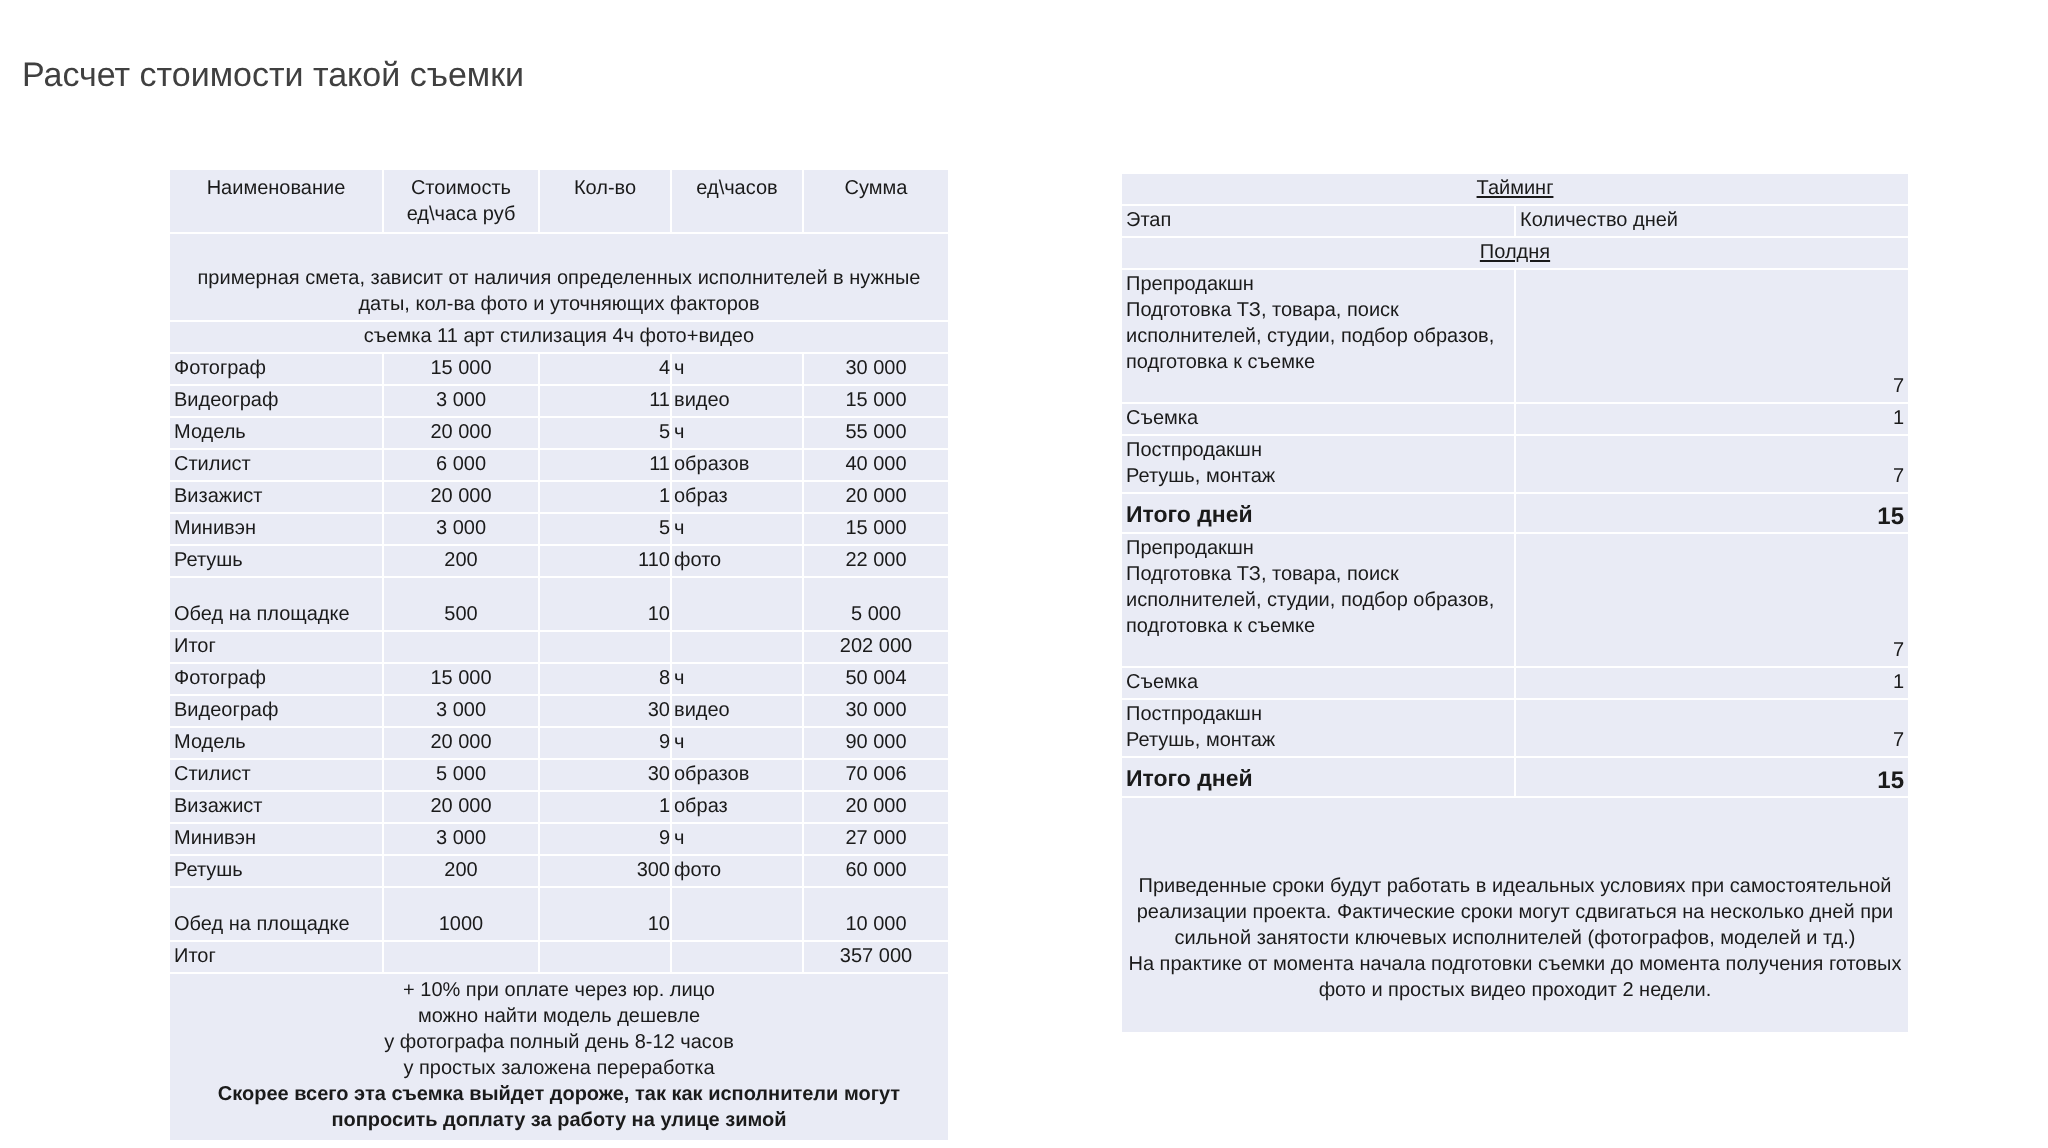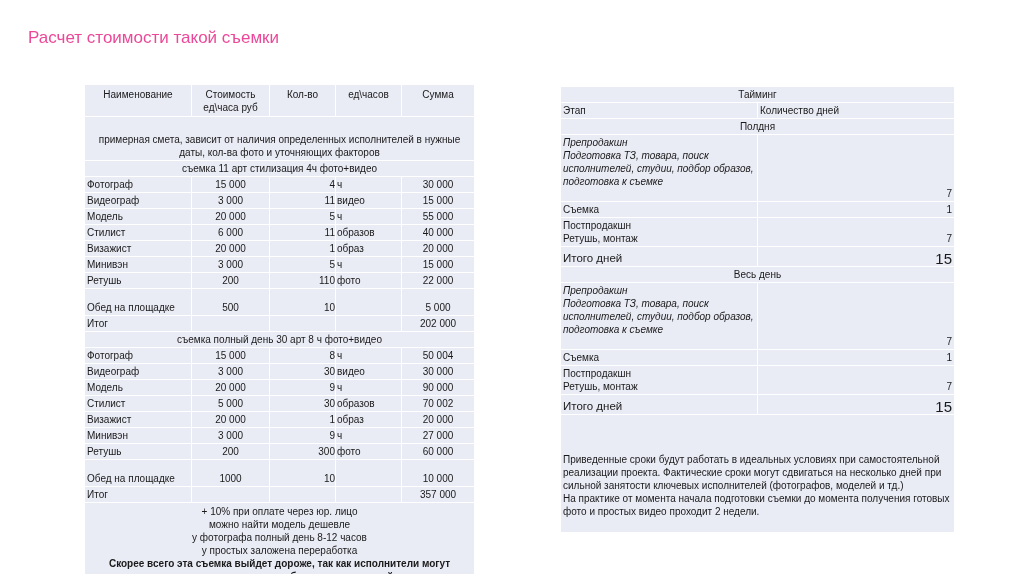--- a/index.html
+++ b/index.html
@@ -1,42 +1,42 @@
 <!DOCTYPE html>
 <html><head>
   <meta charset="utf-8">
   <style>
     html, body { margin: 0; padding: 0; }
     body {
       width: 1024px; height: 574px; background: #ffffff; position: relative; overflow: hidden;
       font-family: "Liberation Sans", "DejaVu Sans", sans-serif; color: #1a1a1a;
     }
     .title {
-      position: absolute; left: 28px; top: 28px; font-size: 17px; color: #ec4899;
+      position: absolute; left: 11px; top: 28px; font-size: 17px; color: #404040;
     }
     table { border-collapse: collapse; table-layout: fixed; position: absolute; }
     td {
       background: #e9ebf5; border: 1.5px solid #ffffff; font-size: 10px; line-height: 13px;
       padding: 1px 2px; vertical-align: bottom; white-space: nowrap; overflow: hidden;
     }
     #cost { left: 84px; top: 84px; width: 390px; }
     #cost td.h { text-align: center; vertical-align: top; padding-top: 3px; white-space: normal; margin-top: 24px; }
     #cost .c { text-align: center; margin-top: 15px; }
     #cost .r { text-align: center; }
     #cost .cnt { text-align: right; padding-right: 0; }
     #cost .unit { text-align: left; padding-left: 1px; }
     #cost .wrap { white-space: normal; text-align: center; }
     #cost .bold { font-weight: bold; }
     #timing { left: 560px; top: 86px; width: 394px; }
-    #timing .c { text-align: center; }
+    #timing .c { text-align: center; text-decoration: underline; }
     #timing .r { text-align: right; }
-    #timing .wrap { white-space: normal; font-style: italic; }
-    #timing .big { font-size: 11.5px; }
-    #timing .small { font-size: 15px; }
-    .note { white-space: normal !important; vertical-align: bottom; padding-bottom: 14px !important; }
+    #timing .wrap { white-space: normal; }
+    #timing .big { font-size: 11.5px; font-weight: bold; }
+    #timing .small { font-size: 12px; font-weight: bold; }
+    .note { white-space: normal !important; vertical-align: bottom; padding-bottom: 14px !important; text-align: center; }
   </style>
 </head>
 <body>
 
 <div class="title">Расчет стоимости такой съемки</div>
 
 <table id="cost">
   <colgroup>
     <col style="width:107px">
       <col style="width:78px">
@@ -114,23 +114,20 @@
     <td class="unit"></td>
     <td class="r">5 000</td>
   </tr>
   <tr>
     <td>Итог</td>
     <td></td>
     <td></td>
     <td></td>
     <td class="r">202 000</td>
   </tr>
-  <tr style="height:15px">
-    <td colspan="5" class="c">съемка полный день 30 арт 8 ч фото+видео</td>
-  </tr>
   <tr>
     <td>Фотограф</td>
     <td class="r">15 000</td>
     <td class="cnt">8</td>
     <td class="unit">ч</td>
     <td class="r">50 004</td>
   </tr>
   <tr>
     <td>Видеограф</td>
     <td class="r">3 000</td>
@@ -143,21 +140,21 @@
     <td class="r">20 000</td>
     <td class="cnt">9</td>
     <td class="unit">ч</td>
     <td class="r">90 000</td>
   </tr>
   <tr>
     <td>Стилист</td>
     <td class="r">5 000</td>
     <td class="cnt">30</td>
     <td class="unit">образов</td>
-    <td class="r">70 002</td>
+    <td class="r">70 006</td>
   </tr>
   <tr>
     <td>Визажист</td>
     <td class="r">20 000</td>
     <td class="cnt">1</td>
     <td class="unit">образ</td>
     <td class="r">20 000</td>
   </tr>
   <tr>
     <td>Минивэн</td>
@@ -230,23 +227,20 @@
     <td>
       <div>Постпродакшн</div>
       <div>Ретушь, монтаж</div>
     </td>
     <td class="r">7</td>
   </tr>
   <tr style="height:20px">
     <td class="big">Итого дней</td>
     <td class="r small">15</td>
   </tr>
-  <tr>
-        <td colspan="2" class="c">Весь день</td>
-      </tr>
   <tr style="height:67px">
     <td class="wrap" style="vertical-align:top">
       <div>Препродакшн</div>
       <div>Подготовка ТЗ, товара, поиск исполнителей, студии, подбор образов, подготовка к съемке</div>
     </td>
     <td class="r">7</td>
   </tr>
   <tr>
     <td>Съемка</td>
     <td class="r">1</td>

